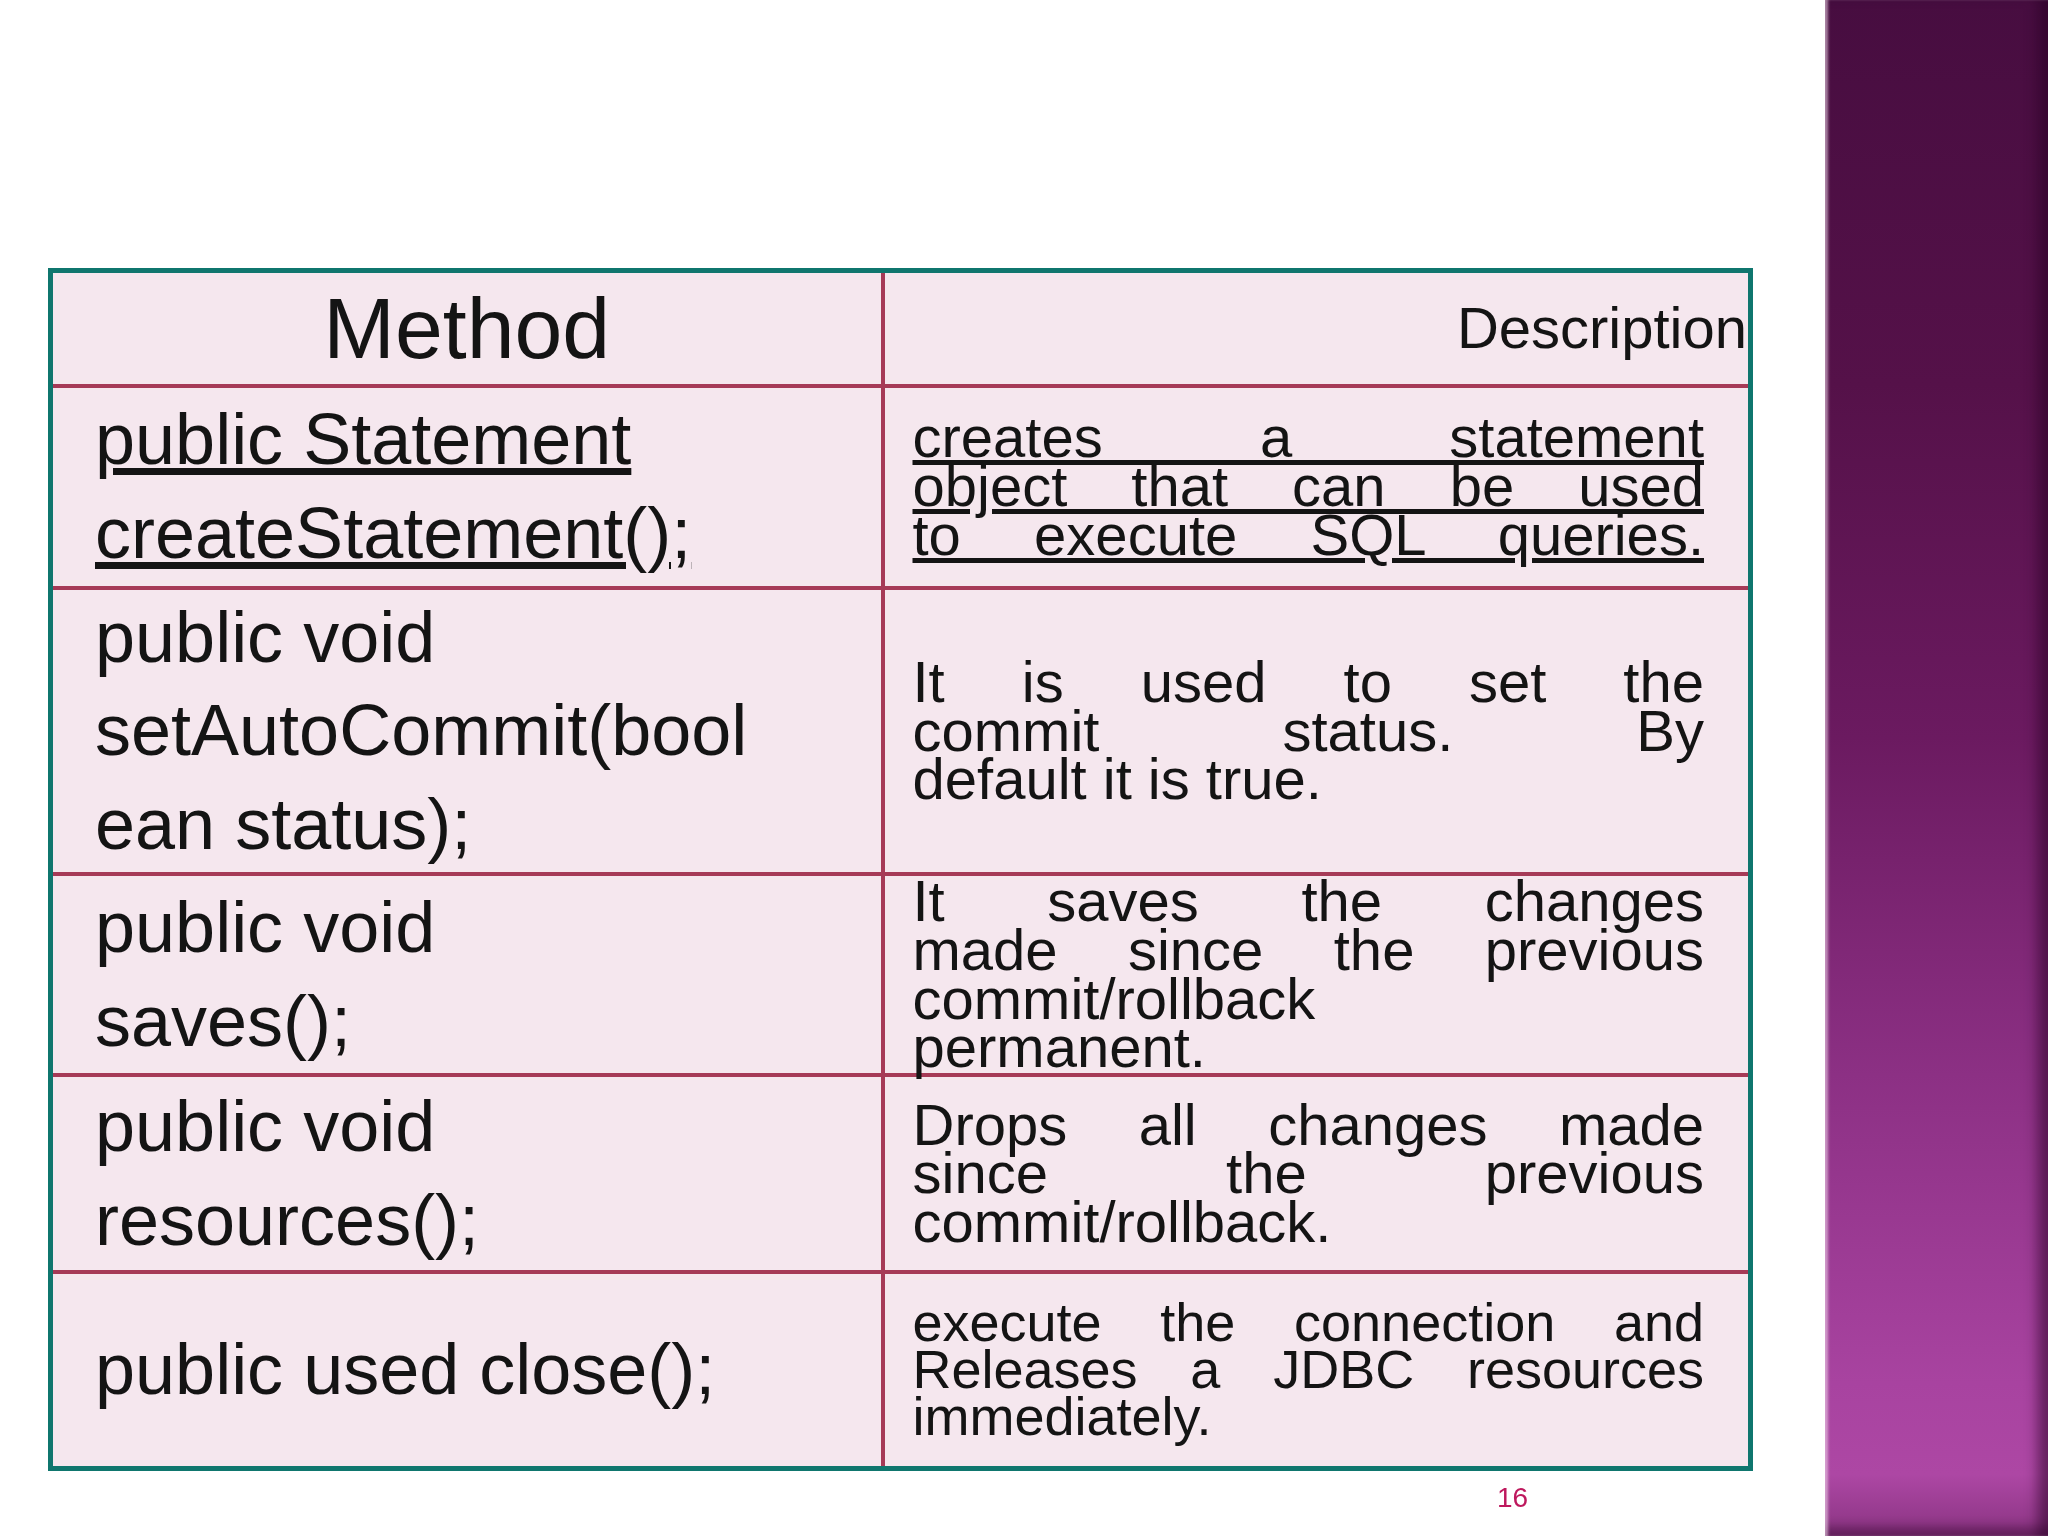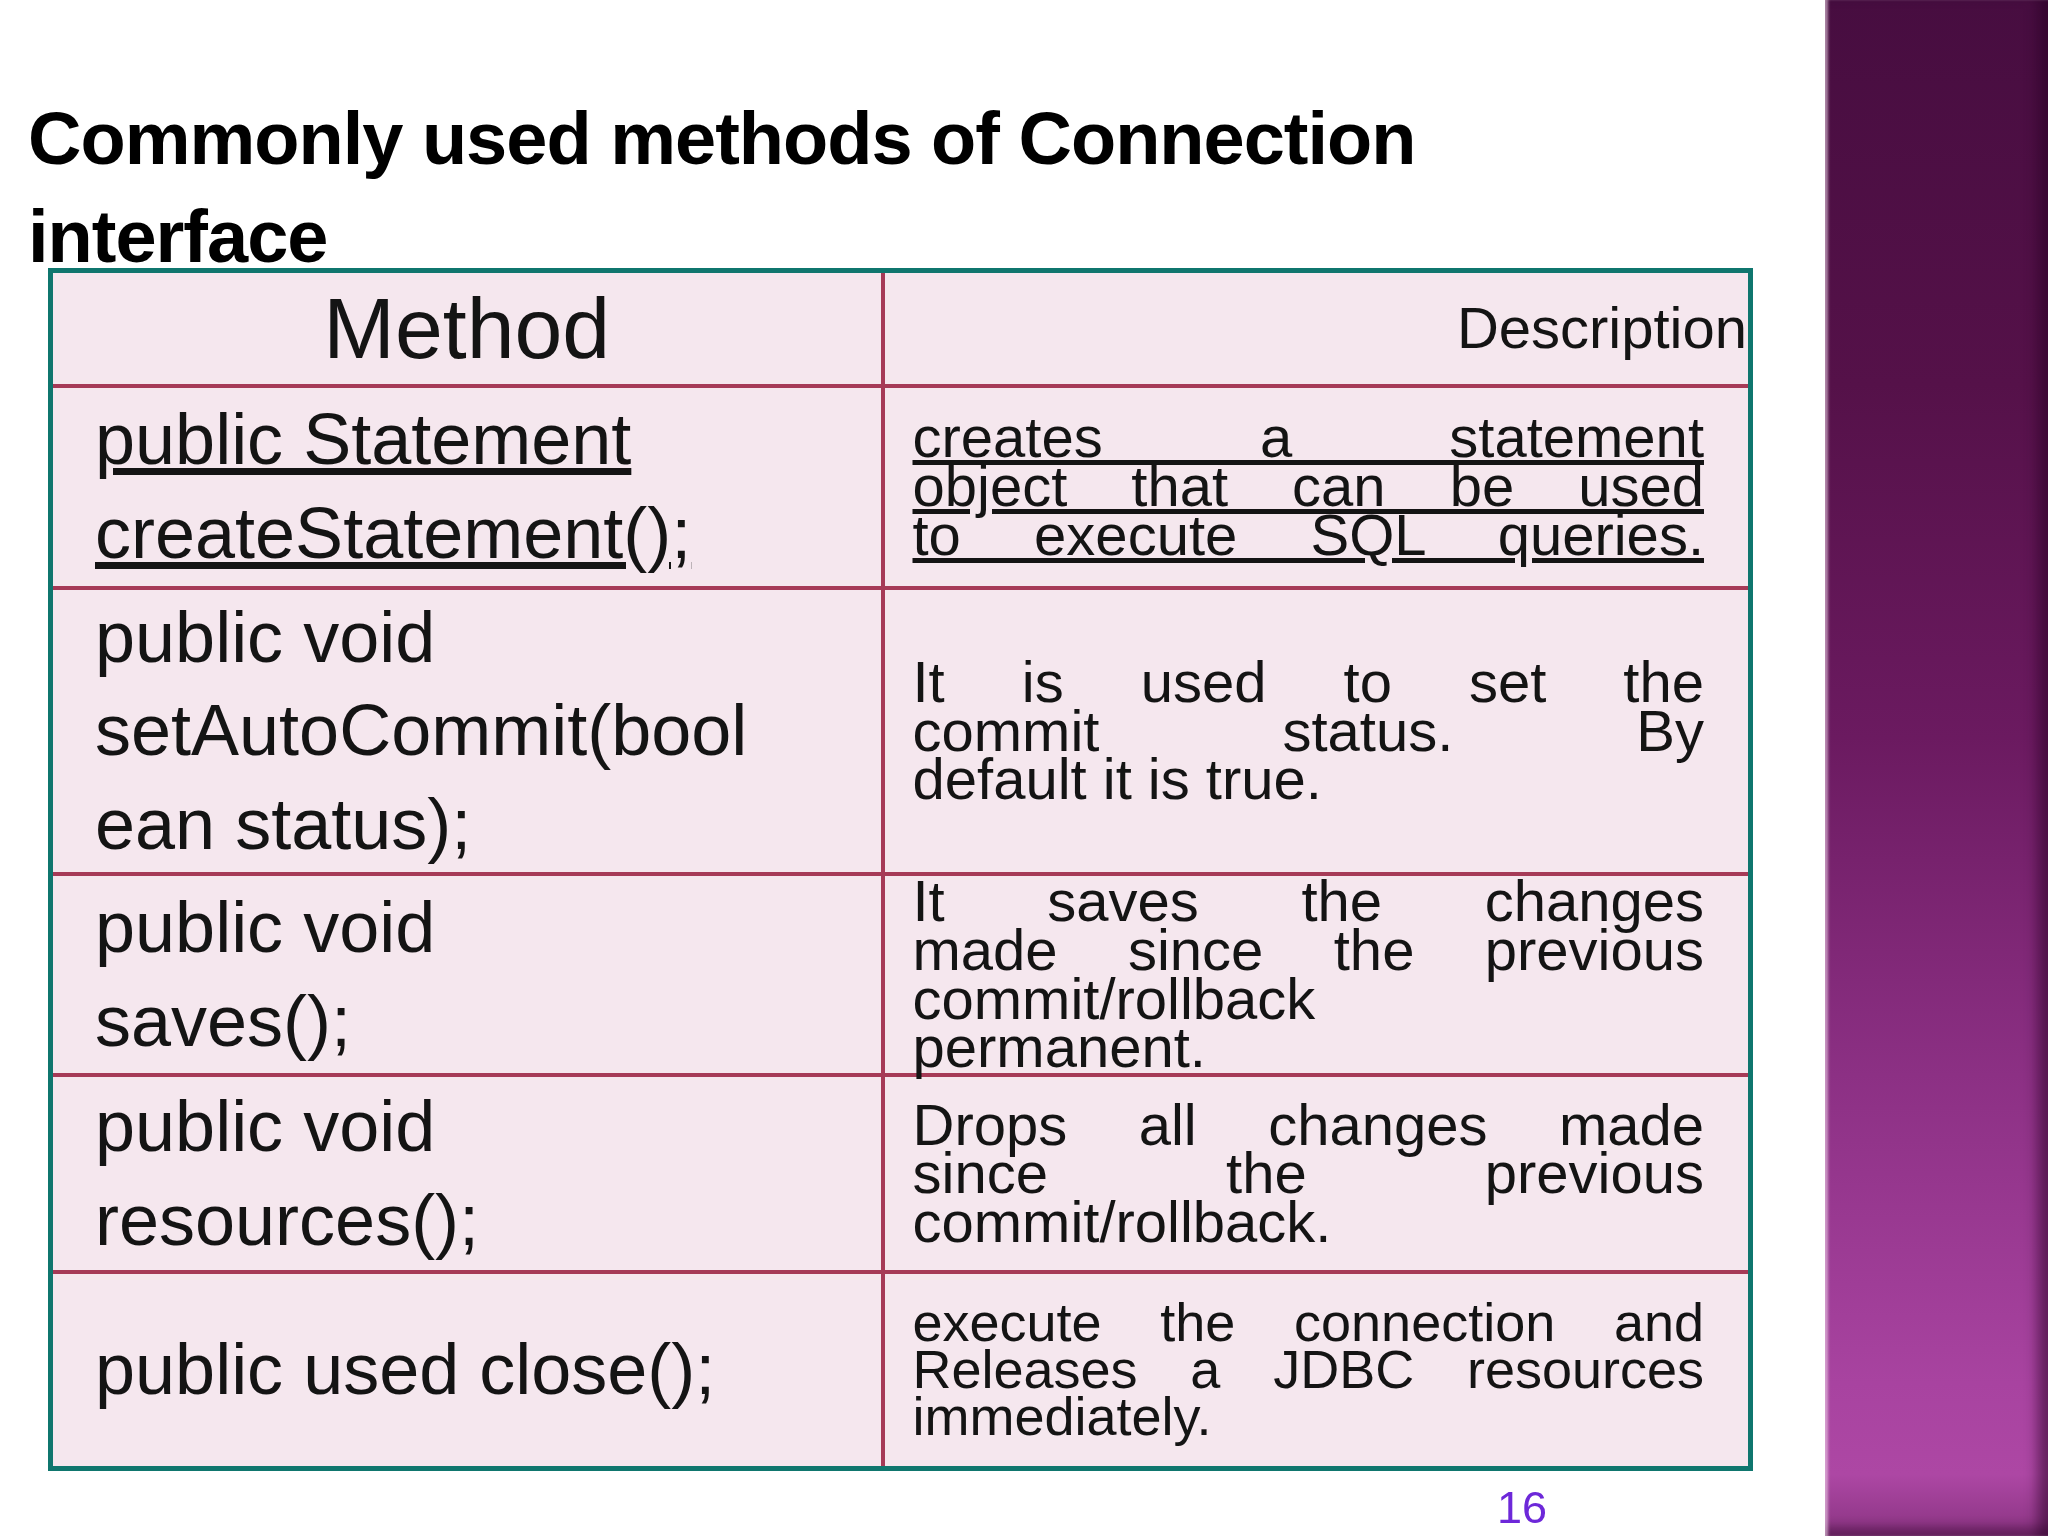--- a/index.html
+++ b/index.html
@@ -99,22 +99,22 @@
     position: absolute;
     left: 657px;
     top: 1486px;
     font-size: 36px;
     color: #b5459e;
   }
   .page-number {
     position: absolute;
     left: 1497px;
     top: 1482px;
-    font-size: 45px;
-    color: #6d28d9;
+    font-size: 28px;
+    color: #be185d;
   }
 
   
   .accent-bar {
     position: absolute;
     left: 1825px;
     top: 0;
     width: 223px;
     height: 1536px;
     background: linear-gradient(180deg,
@@ -129,24 +129,20 @@
       inset 4px 0 3px -1px rgba(255, 235, 250, 0.55),
       inset -16px 0 12px -5px rgba(40, 0, 35, 0.5),
       inset 0 -14px 10px -4px rgba(40, 0, 35, 0.35);
   }
 </style>
 </head>
 <body>
 
 <div class="slide">
 
-  <h1 class="title">
-      <div class="line">Commonly used methods of Connection</div>
-      <div class="line">interface</div>
-    </h1>
 
   <table class="methods-table">
     <colgroup>
       <col class="col-method">
       <col class="col-desc">
     </colgroup>
     <thead>
       <tr>
         <th class="header-method">Method</th>
         <th class="header-desc">Description</th>

